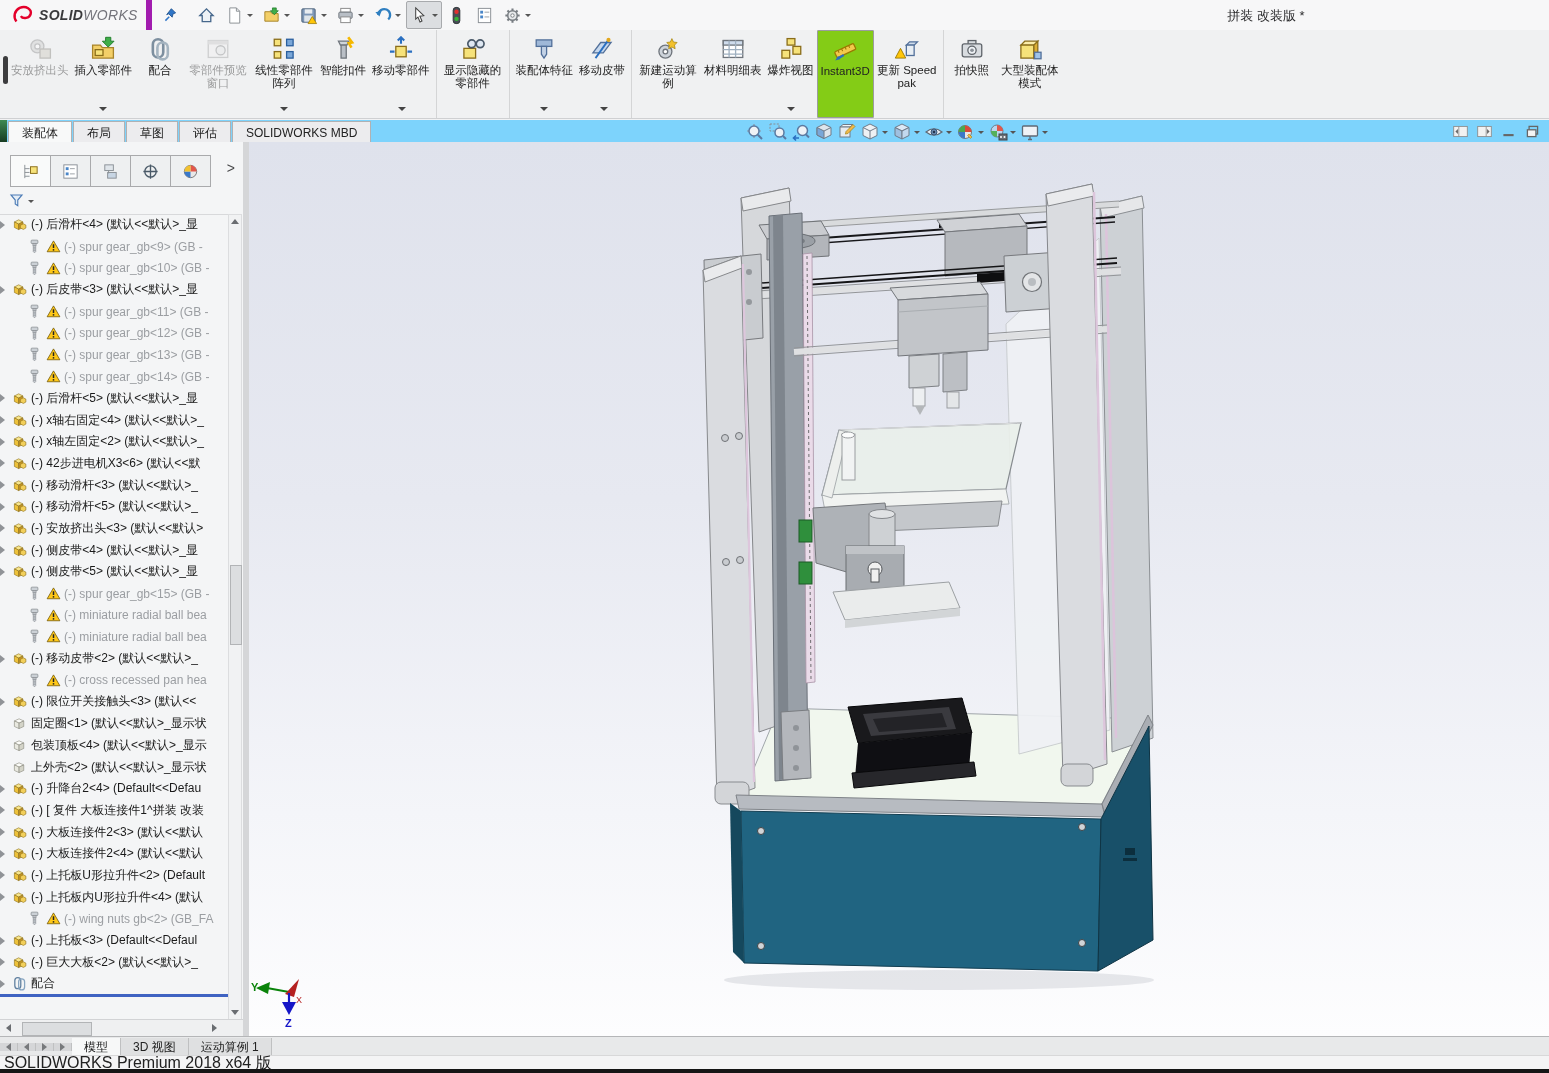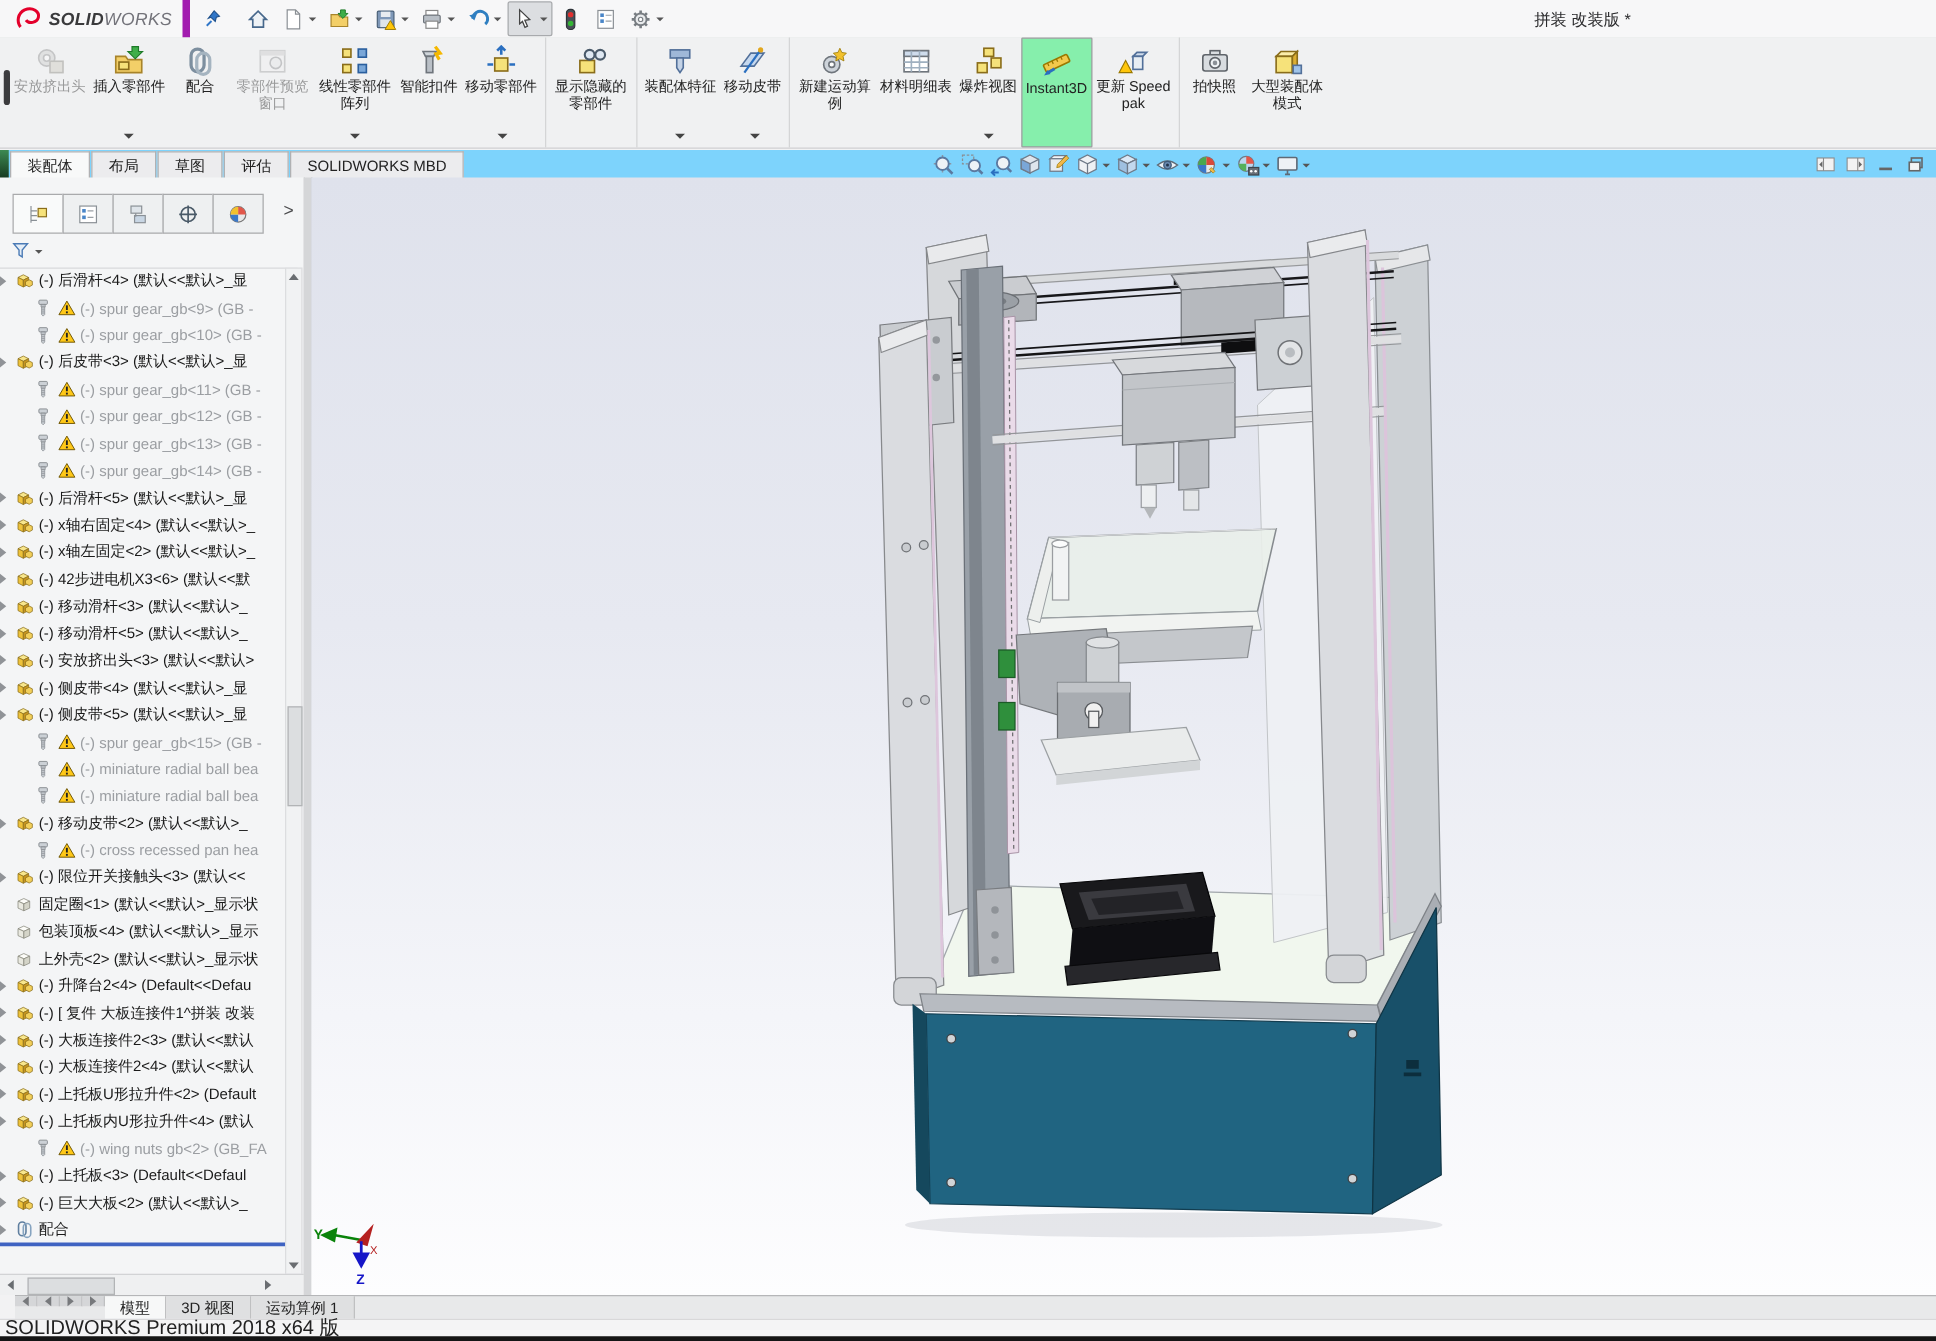--- a/index.html
+++ b/index.html
@@ -32,21 +32,21 @@
           border-bottom:1px solid #cfd0d2;display:flex;align-items:stretch;padding-left:8px}
   .cmgrip{position:absolute;left:3px;top:56px;width:5px;height:28px;background:#3c3c3e;border-radius:3px}
   .cmbtn{display:flex;flex-direction:column;align-items:center;min-width:44px;max-width:60px;
          padding:6px 3px 3px;position:relative;font-size:11.5px;line-height:1.12;text-align:center;color:#222}
   .cmbtn svg{width:26px;height:26px;margin-bottom:2px;flex:0 0 26px}
   .cmbtn .lbl{word-break:break-all}
   .cmbtn .car{position:absolute;bottom:3px;left:50%;margin-left:-4px;width:0;height:0;
               border:4px solid transparent;border-top-color:#444;display:none}
   .cmbtn.caret .car{display:block}
   .cmbtn.disabled{opacity:.42;filter:grayscale(.9)}
-  .cmbtn.active{background:#86efac;border:1px solid #9b9c9e;border-radius:1px}
+  .cmbtn.active{background:#84cc16;border:1px solid #9b9c9e;border-radius:1px}
   .cmbtn.gend{border-right:1px solid #d4d5d6;margin-right:3px;padding-right:6px}
 
   
   .tabstrip{position:absolute;left:0;top:120px;right:0;height:24px;background:#7dd3fc;
             border-bottom:1px solid #babbbd;display:flex;align-items:flex-end}
   .greensliver{position:absolute;left:0;top:0;width:7px;height:23px;
                background:linear-gradient(180deg,#3d8a52,#16381f)}
   .ctabs{display:flex;margin-left:8px}
   .ctab{height:22px;line-height:22px;padding:0 13px;font-size:12px;color:#222;background:#ececee;
         border:1px solid #b0b1b3;border-bottom:none;margin-right:1px}
@@ -104,22 +104,22 @@
   .hr::before{content:"";border-left:5px solid #6a6d71;border-top:4px solid transparent;border-bottom:4px solid transparent}
   .hthumb{position:absolute;left:22px;top:2px;width:68px;height:12px;background:#dcdee0;border:1px solid #b2b4b6}
   .splitter{position:absolute;left:243px;top:142px;width:6px;height:894px;background:#d5d6d8;border-right:1px solid #bdbec0}
 
   
   .gfx{position:absolute;left:249px;top:142px;width:1300px;height:894px;
        background:linear-gradient(180deg,#dfe2ec 0%,#e7e9f1 40%,#f4f5f9 75%,#fdfdfe 100%)}
   .gfx svg{display:block;width:1300px;height:894px}
 
   
-  .doctabs{position:absolute;left:12px;top:1036px;right:0;height:20px;background:#e8e9ea;
-           border-top:1px solid #b5b6b8;display:flex;align-items:flex-start}
+  .doctabs{position:absolute;left:0;top:1036px;right:0;height:20px;background:#e8e9ea;
+           border-top:1px solid #b5b6b8;display:flex;align-items:center}
   .navcluster{display:flex}
   .navbtn{width:17px;border-right:1px solid #bfc0c1;background:#d5d6d8;display:flex;align-items:center;justify-content:center}
   .navbtn span{width:0;height:0}
   .nav-l span{border-right:5px solid #77797c;border-top:4px solid transparent;border-bottom:4px solid transparent}
   .nav-r span{border-left:5px solid #77797c;border-top:4px solid transparent;border-bottom:4px solid transparent}
   .dtab{padding:0 12px;font-size:12px;line-height:19px;color:#222;border-right:1px solid #bfc0c1;background:#dfe0e1}
   .dtab.active{background:#f7f8f8}
   .statusbar{position:absolute;left:0;top:1055px;right:0;height:14px;background:#f4f4f5;
              border-top:1px solid #d8d8d9;font-size:16px;line-height:14px;color:#222;padding-left:4px}
   .blackbar{position:absolute;left:0;top:1069px;right:0;height:4px;background:#151515}

